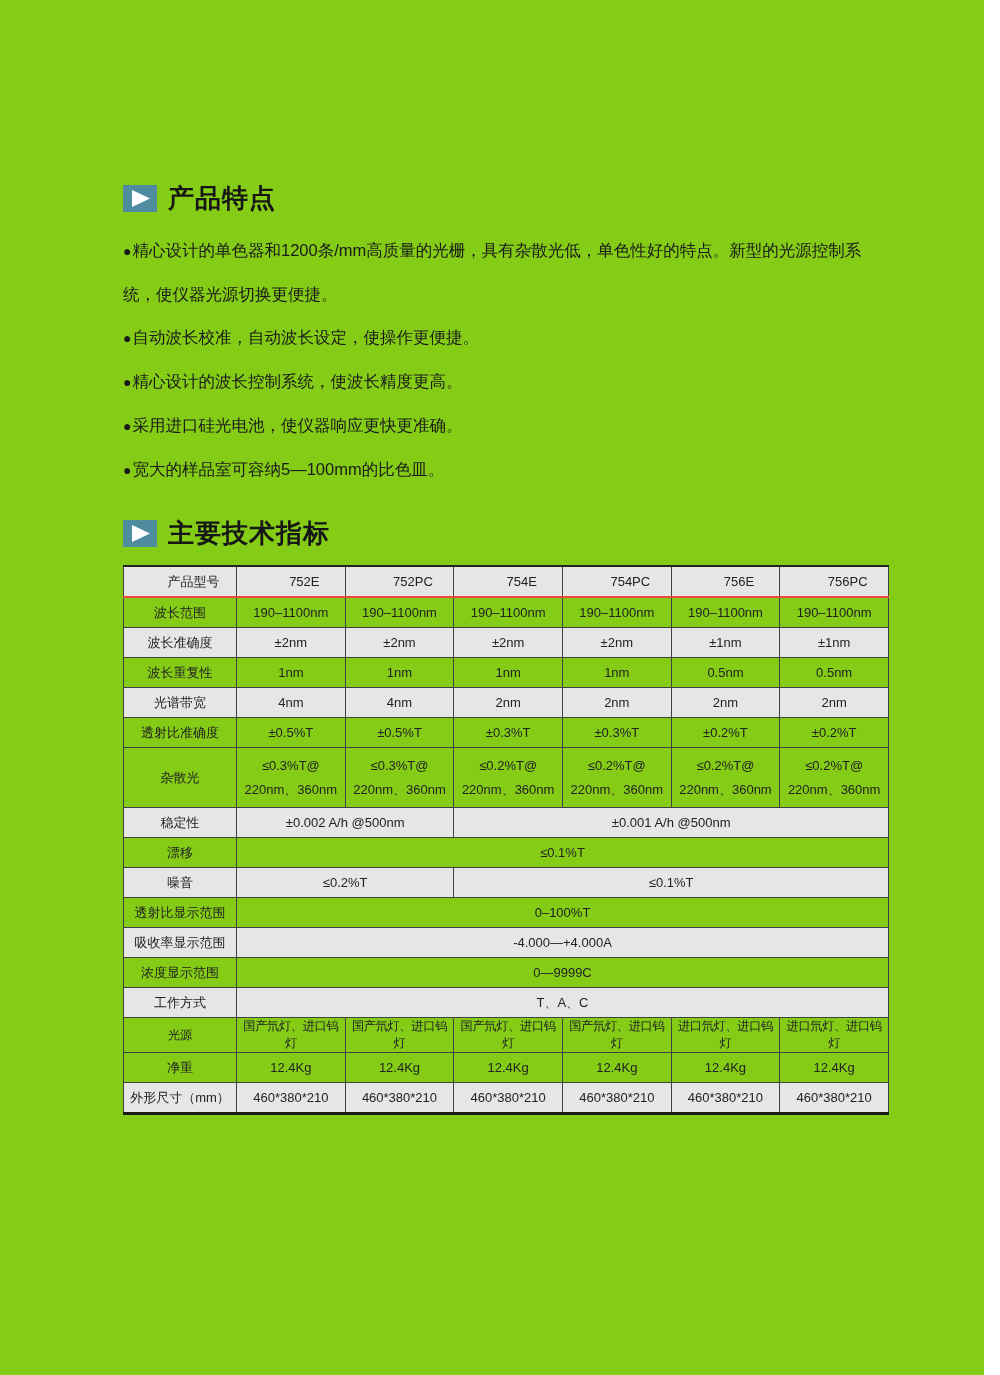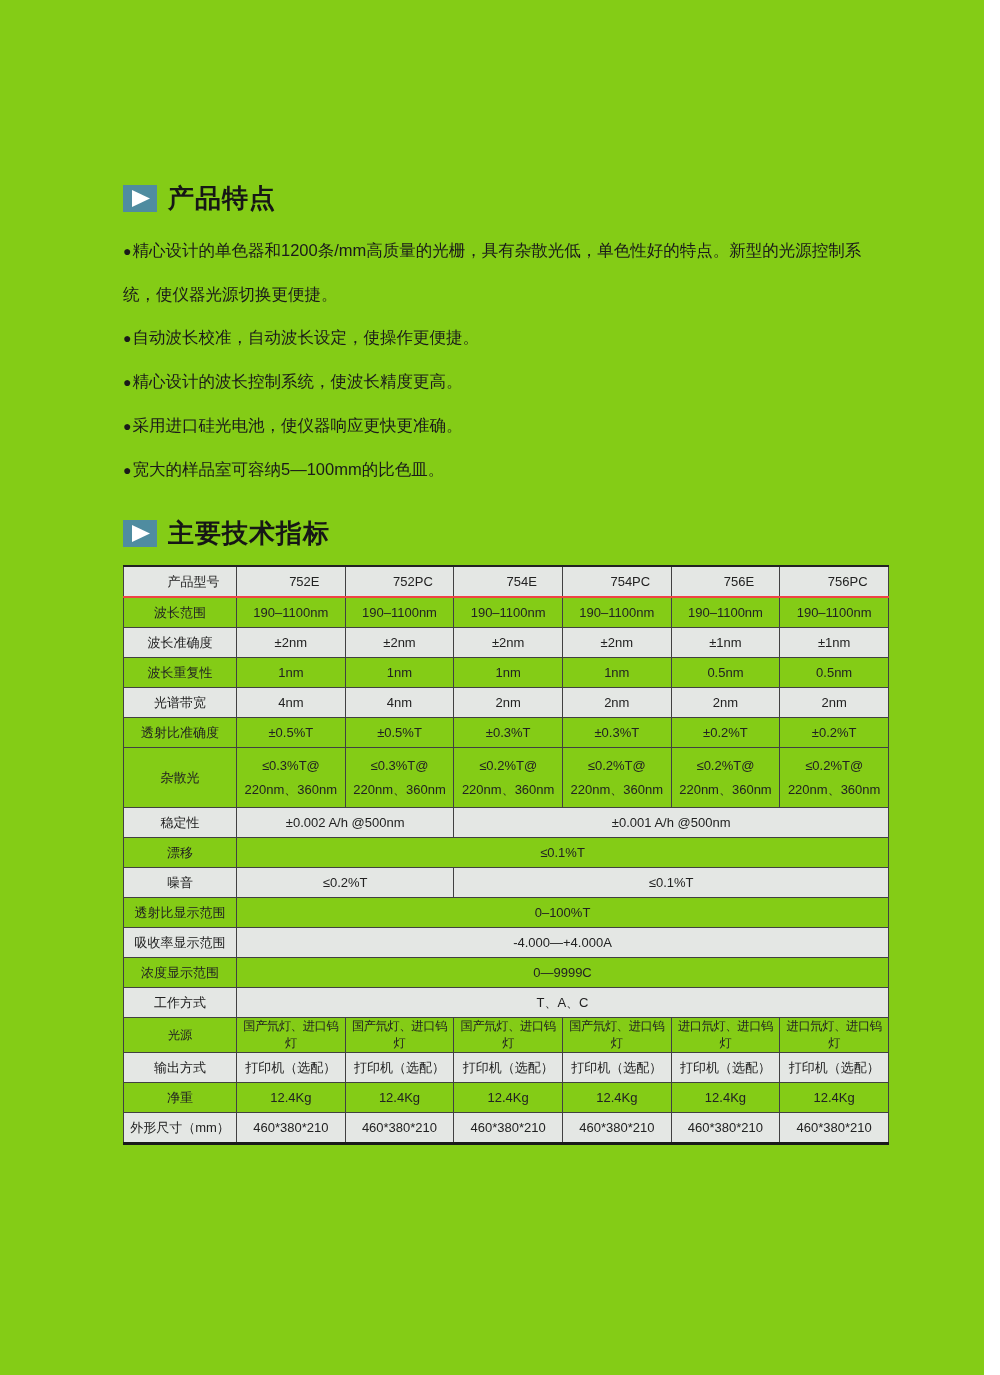--- a/index.html
+++ b/index.html
@@ -214,29 +214,20 @@
             </tr>
             <tr class="small">
               <td class="label">光源</td>
               <td>国产氘灯、进口钨灯</td>
               <td>国产氘灯、进口钨灯</td>
               <td>国产氘灯、进口钨灯</td>
               <td>国产氘灯、进口钨灯</td>
               <td>进口氘灯、进口钨灯</td>
               <td>进口氘灯、进口钨灯</td>
             </tr>
-            <tr class="shaded">
-              <td class="label">输出方式</td>
-              <td>打印机（选配）</td>
-              <td>打印机（选配）</td>
-              <td>打印机（选配）</td>
-              <td>打印机（选配）</td>
-              <td>打印机（选配）</td>
-              <td>打印机（选配）</td>
-            </tr>
             <tr>
               <td class="label">净重</td>
               <td>12.4Kg</td>
               <td>12.4Kg</td>
               <td>12.4Kg</td>
               <td>12.4Kg</td>
               <td>12.4Kg</td>
               <td>12.4Kg</td>
             </tr>
             <tr class="shaded">

